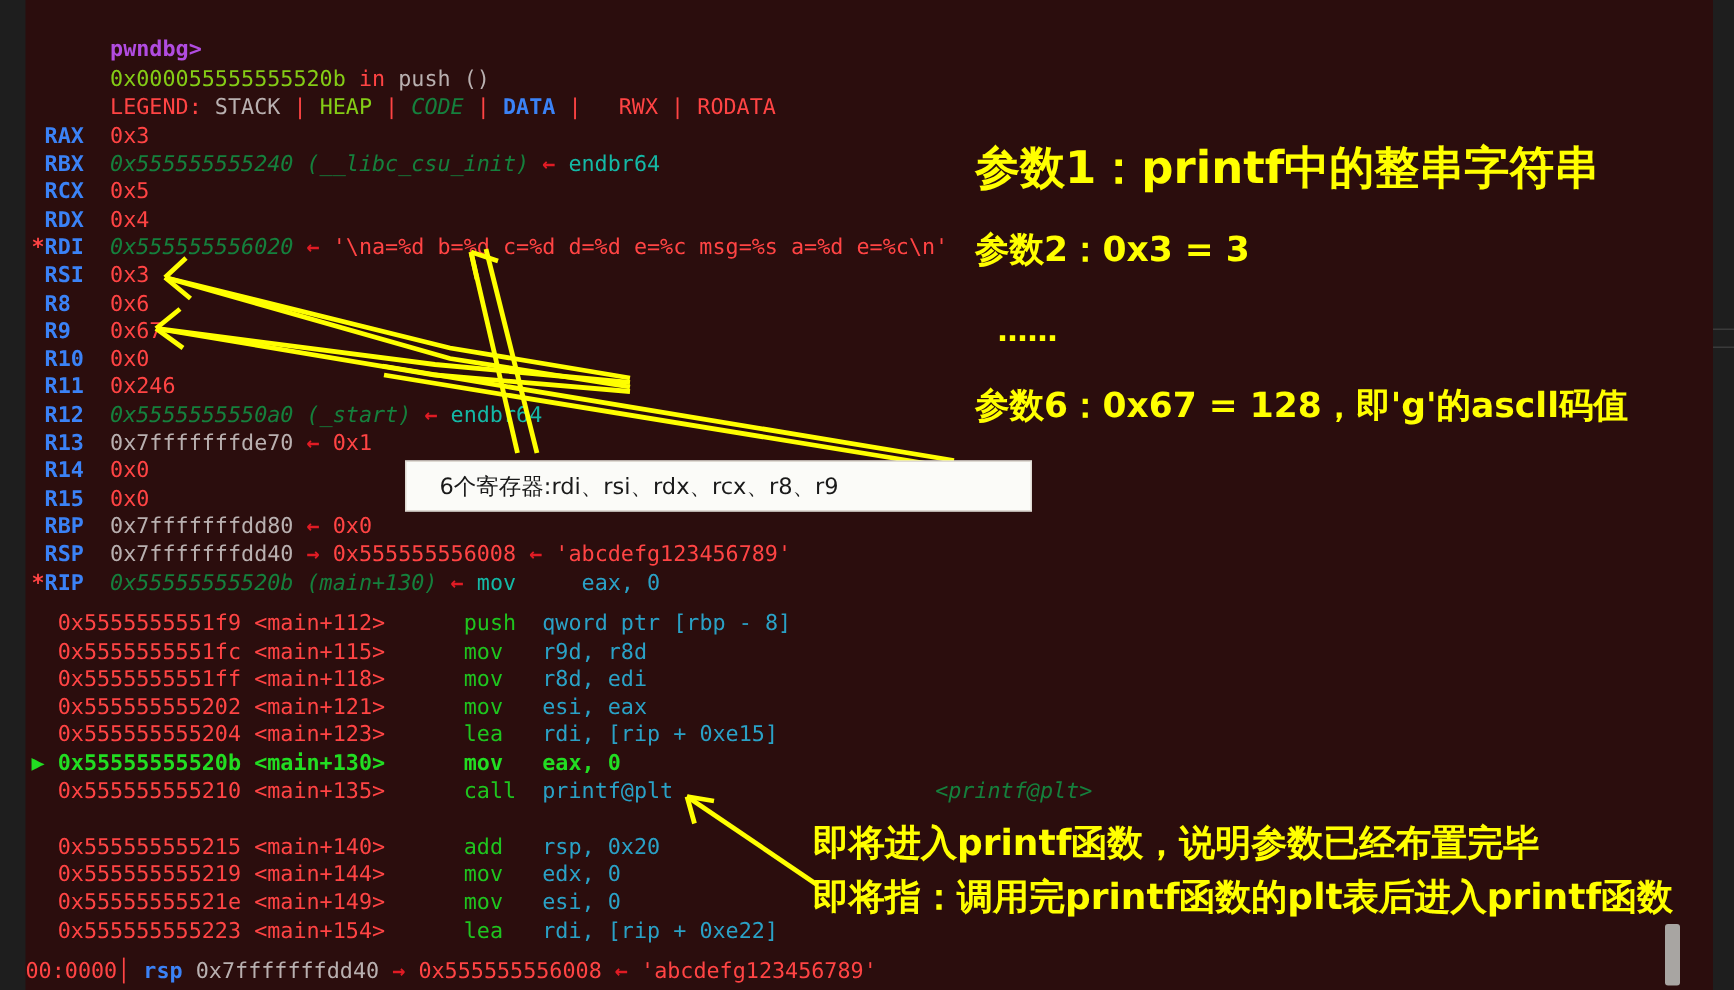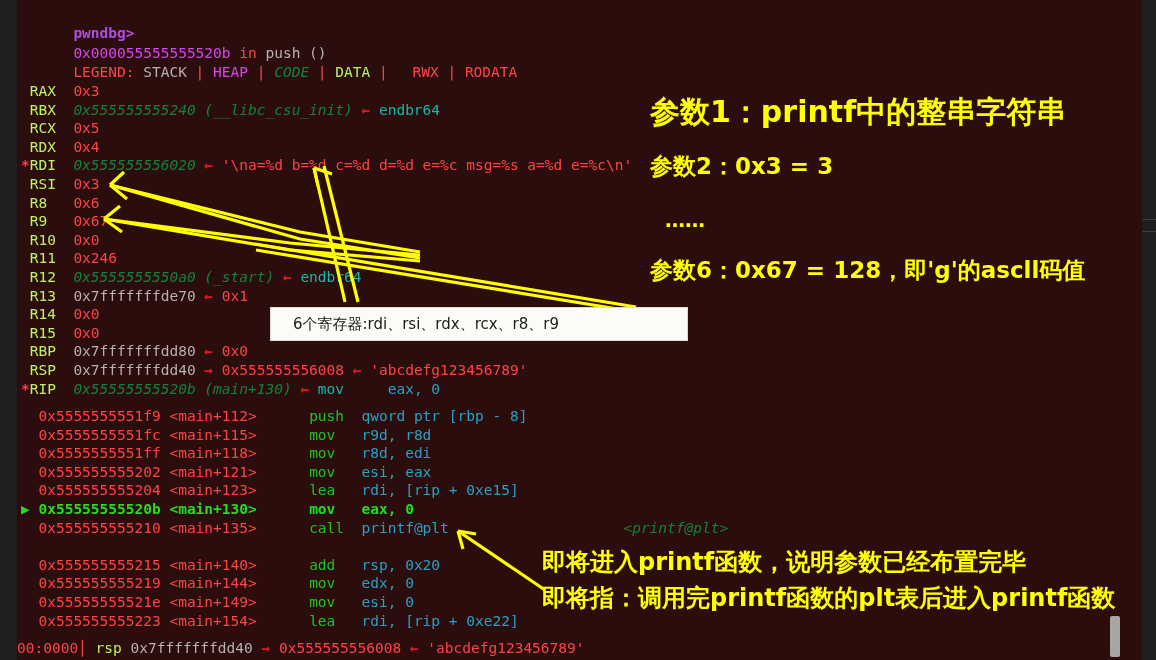--- a/index.html
+++ b/index.html
@@ -13,28 +13,28 @@
     position:absolute;left:0;top:0;width:1125px;height:660px;
     background:#2b0d0d;
     font-size:14.5px;line-height:18.6px;
     white-space:pre;
     overflow:hidden;
     margin-left:17px;
   }
   .ln{position:absolute;left:0;white-space:pre;}
   
   .c-purple{color:#b14ce0;font-weight:bold;}
-  .c-yellow{color:#d946ef;}
+  .c-yellow{color:#84cc16;}
   .c-red{color:#e01b24;}
   .c-lred{color:#ff4444;}
   .c-gray{color:#b9b0b0;}
   .c-blue{color:#15803d;font-style:italic;}
   .c-cyan{color:#2aa1c6;}
   .c-green{color:#14b8a6;}
-  .c-magenta{color:#bef264;font-weight:normal;}
+  .c-magenta{color:#3b82f6;font-weight:bold;}
   .c-greenb{color:#22dd22;font-weight:bold;}
   .c-grn{color:#1fc41f;}
   .ul{padding-left:16px;}
   .b{font-weight:bold;}
 
   
   .sep{position:absolute;left:0;width:1122px;height:18.6px;color:#e8e800;white-space:pre;overflow:hidden;}
 
   
   #gutter{position:absolute;left:1122px;top:0;width:34px;height:660px;background:#1e1e1e;}

